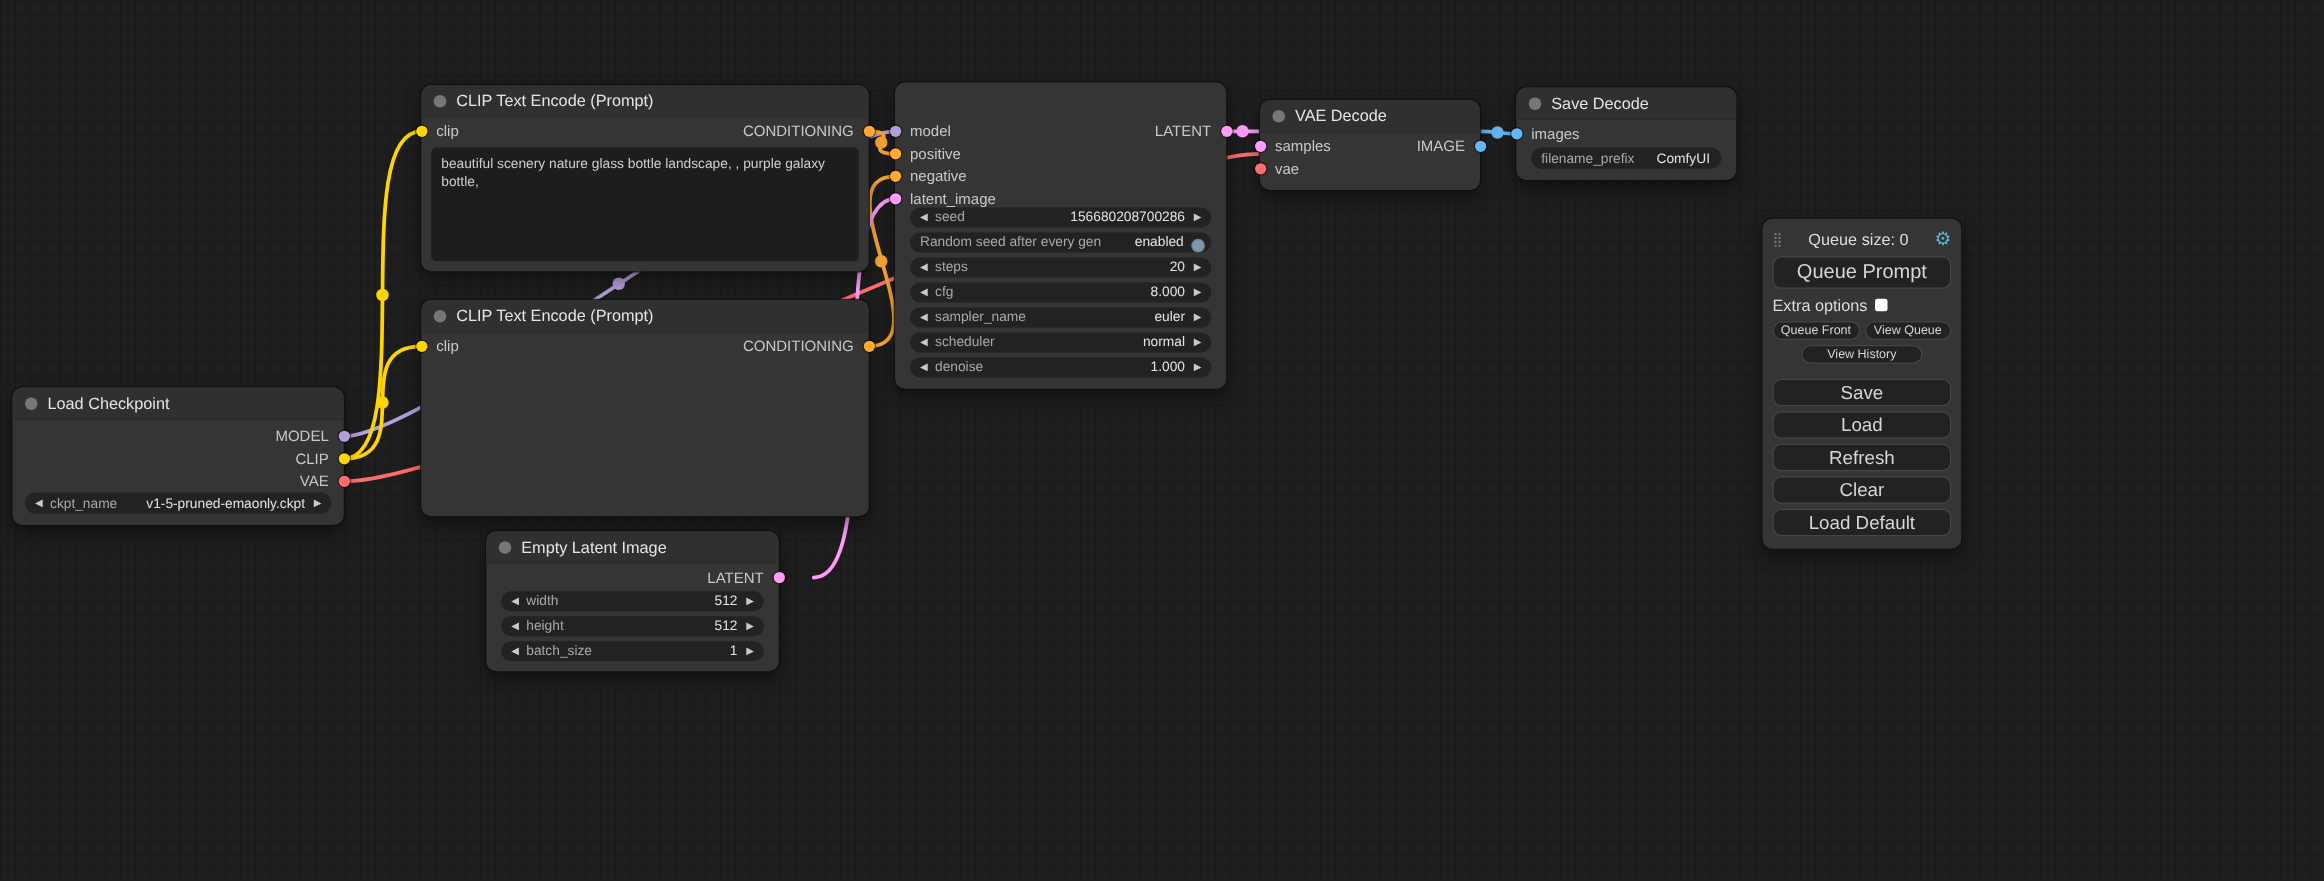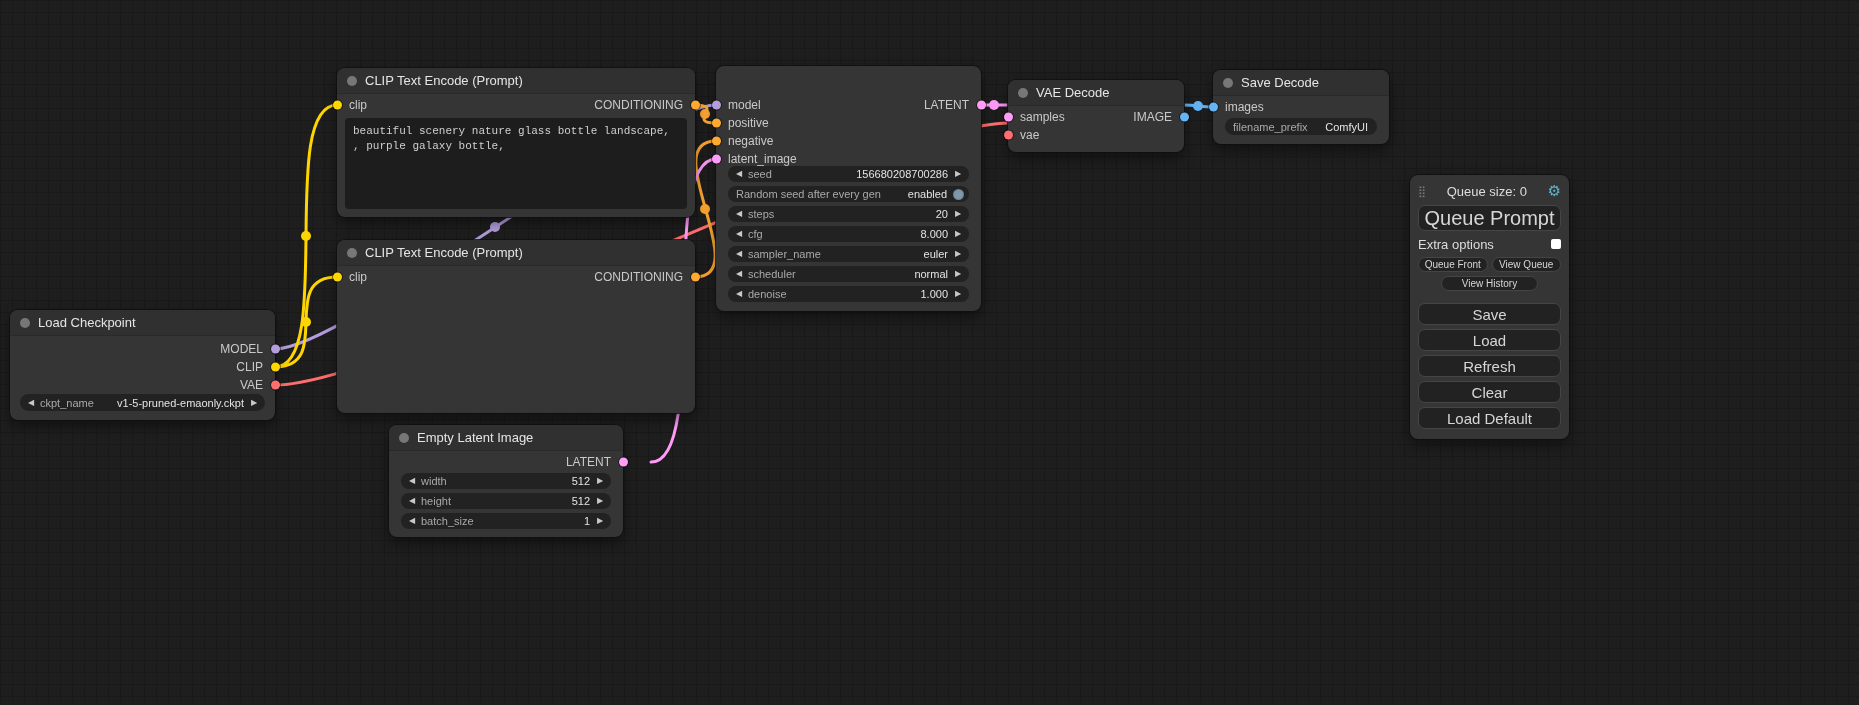--- a/index.html
+++ b/index.html
@@ -29,58 +29,58 @@
   .title-text{color:#e5e5e5;font-size:13px;white-space:nowrap}
 
   .srow{position:absolute;left:12px;right:12px;height:18px;display:flex;align-items:center;font-size:12px;color:#c9c9c9}
   .ml-auto{margin-left:auto}
   .port{position:absolute;width:9px;height:9px;border-radius:50%;transform:translateY(-50%);z-index:3;box-shadow:0 0 0 1px rgba(0,0,0,.45)}
   .port.in{left:-4.5px}
   .port.out{right:-4.5px}
 
   .widget{
     position:absolute;left:12px;right:12px;height:16px;background:#222;
-    border-radius:9px;display:flex;align-items:center;padding:0 5px;
+    border-radius:9px;display:flex;align-items:flex-end;padding:0 5px;
     font-size:11px;line-height:16px;white-space:nowrap;
   }
   .widget.wide{left:10px;right:10px}
   .warrow{flex:none;width:12px;text-align:center;color:#c9c9c9;font-size:8px}
   .wlabel{color:#a9a9a9;margin-left:3px}
   .wvalue{margin-left:auto;color:#e3e3e3;margin-right:4px}
   .toggle-ball{flex:none;width:11px;height:11px;border-radius:50%;margin-left:2px;box-shadow:inset 0 0 2px rgba(0,0,0,.4)}
 
   .prompt-box{
     position:absolute;left:8px;right:8px;top:50px;bottom:8px;background:#1d1d1d;
     border-radius:4px;padding:6px 8px;color:#cfcfcf;
-    font-family:Liberation Mono, monospace;font-size:11px;line-height:1.4;
+    font-family:Liberation Sans, sans-serif;font-size:11px;line-height:1.4;
     white-space:pre-wrap;word-break:break-word;
   }
 
   .queue-panel{
     position:absolute;left:1410px;top:175px;width:159px;z-index:4;
     background:#353535;border-radius:8px;padding:6px 8px 10px;
     box-shadow:0 0 0 1px rgba(15,15,15,.8),0 6px 14px rgba(0,0,0,.45);
     display:flex;flex-direction:column;gap:4px;
   }
   .qp-header{display:flex;align-items:center;height:20px;color:#ddd;font-size:13px}
   .drag-handle{color:#7c7c7c;font-size:11px;cursor:grab}
   .qp-title{flex:1;text-align:center}
   .gear{font-size:15px;cursor:pointer}
   .btn{
     background:#222;color:#d6d6d6;border:1px solid #454545;border-radius:7px;
     font-family:inherit;cursor:pointer;display:block;width:100%;
   }
-  .btn.big{height:26px;font-size:20px}
+  .btn.big{height:26px;font-size:16px}
   .btn.med{height:22px;font-size:15px}
   .btn.save-gap{margin-top:8px}
   .btn.small{height:15px;font-size:10px;border-radius:9px;padding:0 4px;line-height:12px}
   .small-row{display:flex;gap:4px}
   .small-row .btn{flex:1;width:auto}
   .btn.center{width:68%;align-self:center}
-  .extra-row{display:flex;align-items:center;justify-content:space-between;gap:6px;color:#ddd;font-size:13px;height:18px}
+  .extra-row{display:flex;align-items:center;justify-content:flex-start;gap:6px;color:#ddd;font-size:13px;height:18px}
   .checkbox{width:10px;height:10px;background:#fff;border-radius:2px;cursor:pointer}
 </style>
 </head>
 <body>
 
 <div style="position:absolute;inset:0">
 
   <svg class="wires" width="1859" height="705">
     <path d="M275 349 C345 349, 646 105, 716 105" stroke="#B39DDB"></path>
     <path d="M275 367 C335 367, 277 105, 337 105" stroke="#FFD500"></path>

